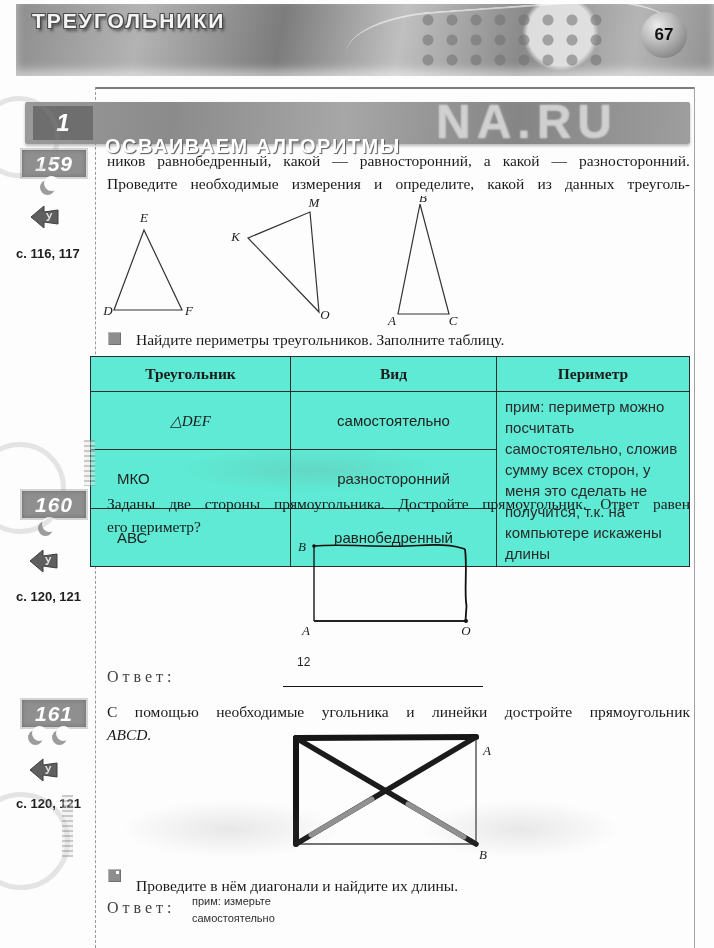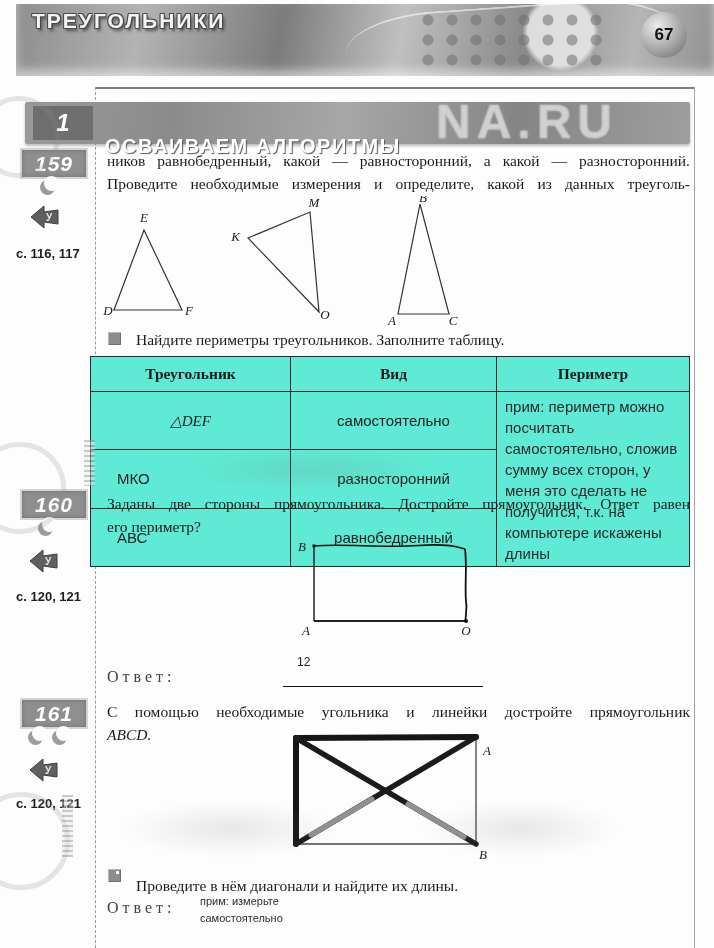--- a/index.html
+++ b/index.html
@@ -229,21 +229,21 @@
     <line x1="130" y1="80" x2="186" y2="113" stroke="#919191" stroke-width="5" stroke-linecap="round"></line>
     <line x1="33" y1="111" x2="94" y2="75" stroke="#919191" stroke-width="5" stroke-linecap="round"></line>
     <text x="205" y="31" text-anchor="start">A</text>
     <text x="201" y="135" text-anchor="start">B</text>
   </svg>
 
   <span class="sq-icon dot" style="left:108px;top:869px;"></span>
   <div class="task-text" style="left:136px;top:865px;width:554px;margin-top:9px;">Проведите в нём диагонали и найдите их длины.</div>
 
   <div class="answer-label" style="top:899px;">Ответ:</div>
-  <div class="answer-note" style="left:192px;top:893px;margin-left:8px;">
+  <div class="answer-note" style="left:192px;top:893px;">
     <div>прим: измерьте</div>
     <div>самостоятельно</div>
   </div>
 
   <div class="wm-circle" style="left:-22px;top:96px;width:72px;height:72px;"></div>
   <div class="wm-circle" style="left:-26px;top:442px;width:82px;height:82px;"></div>
   <div class="wm-circle" style="left:-28px;top:792px;width:88px;height:88px;"></div>
   <div class="wm-strip" style="left:84px;top:440px;height:46px;"></div>
   <div class="wm-strip" style="left:62px;top:795px;height:62px;"></div>
   <div class="wm-blob" style="left:120px;top:800px;width:220px;height:58px;"></div>

